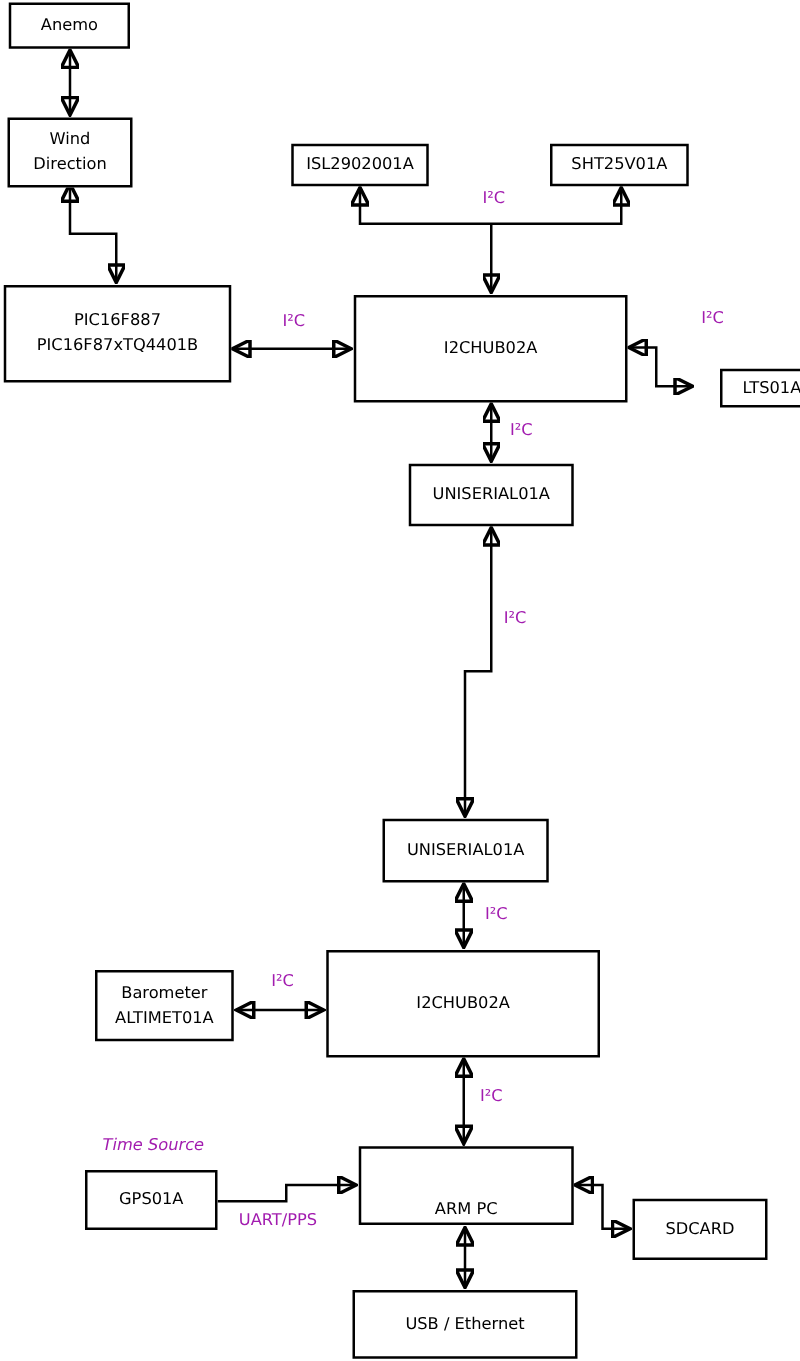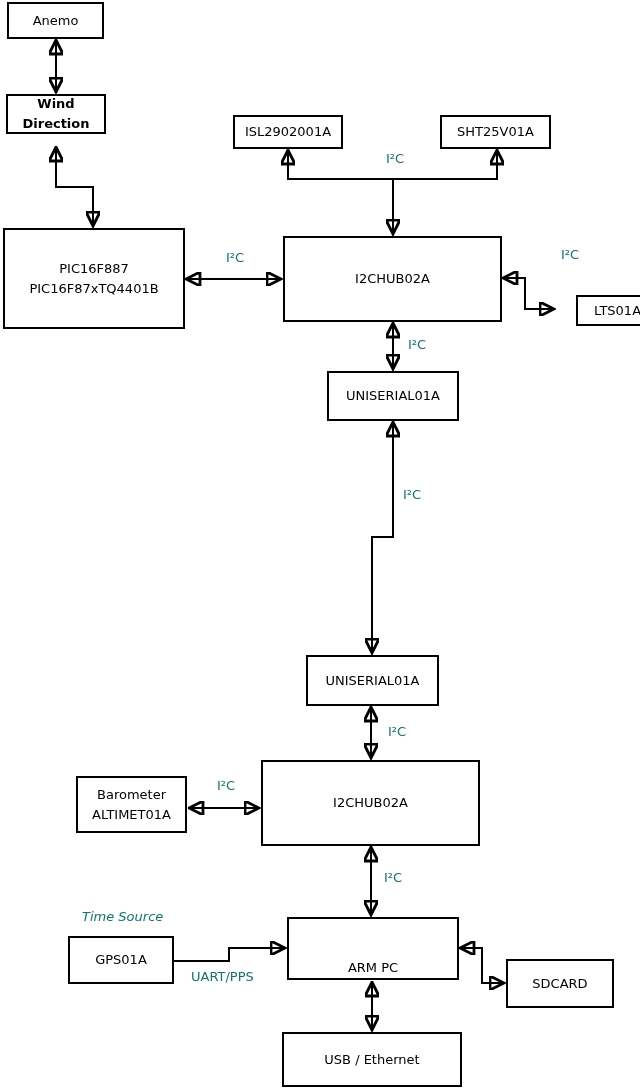--- a/index.html
+++ b/index.html
@@ -39,27 +39,27 @@
     text-align: center;
     font-size: 13px;
     line-height: 20px;
     color: #000000;
   }
   .node span { display: block; }
   .flabel {
     position: absolute;
     font-size: 13px;
     line-height: 15px;
-    color: #0f766e;
+    color: #a21caf;
     white-space: nowrap;
   }
   
   .n-anemo      { left:   7px; top:    2px; width:  97px; height: 37px; }
-  .n-wind       { left:   6px; top:   94px; width: 100px; height: 40px; font-weight: bold; }
-  .n-pic        { left:   3px; top:  228px; width: 182px; height:101px; }
+  .n-wind       { left:   6px; top:   94px; width: 100px; height: 56px; }
+  .n-pic        { left:   3px; top:  228px; width: 182px; height:78px; }
   .n-isl        { left: 233px; top:  115px; width: 110px; height: 34px; }
   .n-sht        { left: 440px; top:  115px; width: 111px; height: 34px; }
   .n-hub1       { left: 283px; top:  236px; width: 219px; height: 86px; }
   .n-lts        { left: 576px; top:  295px; width:  83px; height: 31px; }
   .n-uni1       { left: 327px; top:  371px; width: 132px; height: 50px; }
   .n-uni2       { left: 306px; top:  655px; width: 133px; height: 51px; }
   .n-hub2       { left: 261px; top:  760px; width: 219px; height: 86px; }
   .n-baro       { left:  76px; top:  776px; width: 111px; height: 57px; }
   .n-gps        { left:  68px; top:  936px; width: 106px; height: 48px; justify-content: center; }
   .n-armpc      { left: 287px; top:  917px; width: 172px; height: 63px; justify-content: flex-end; }

